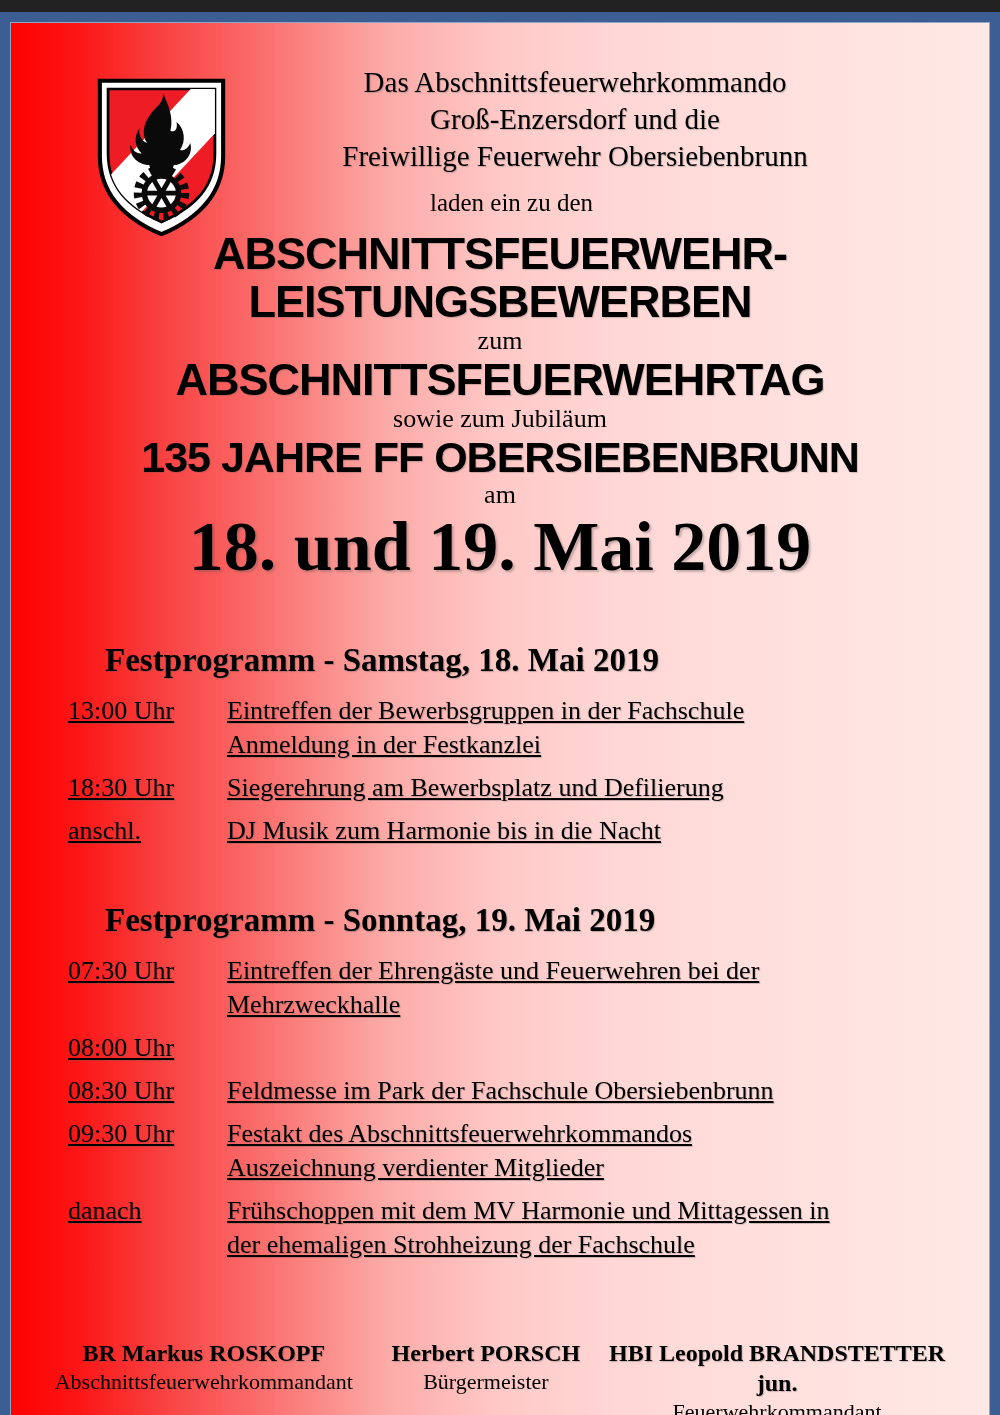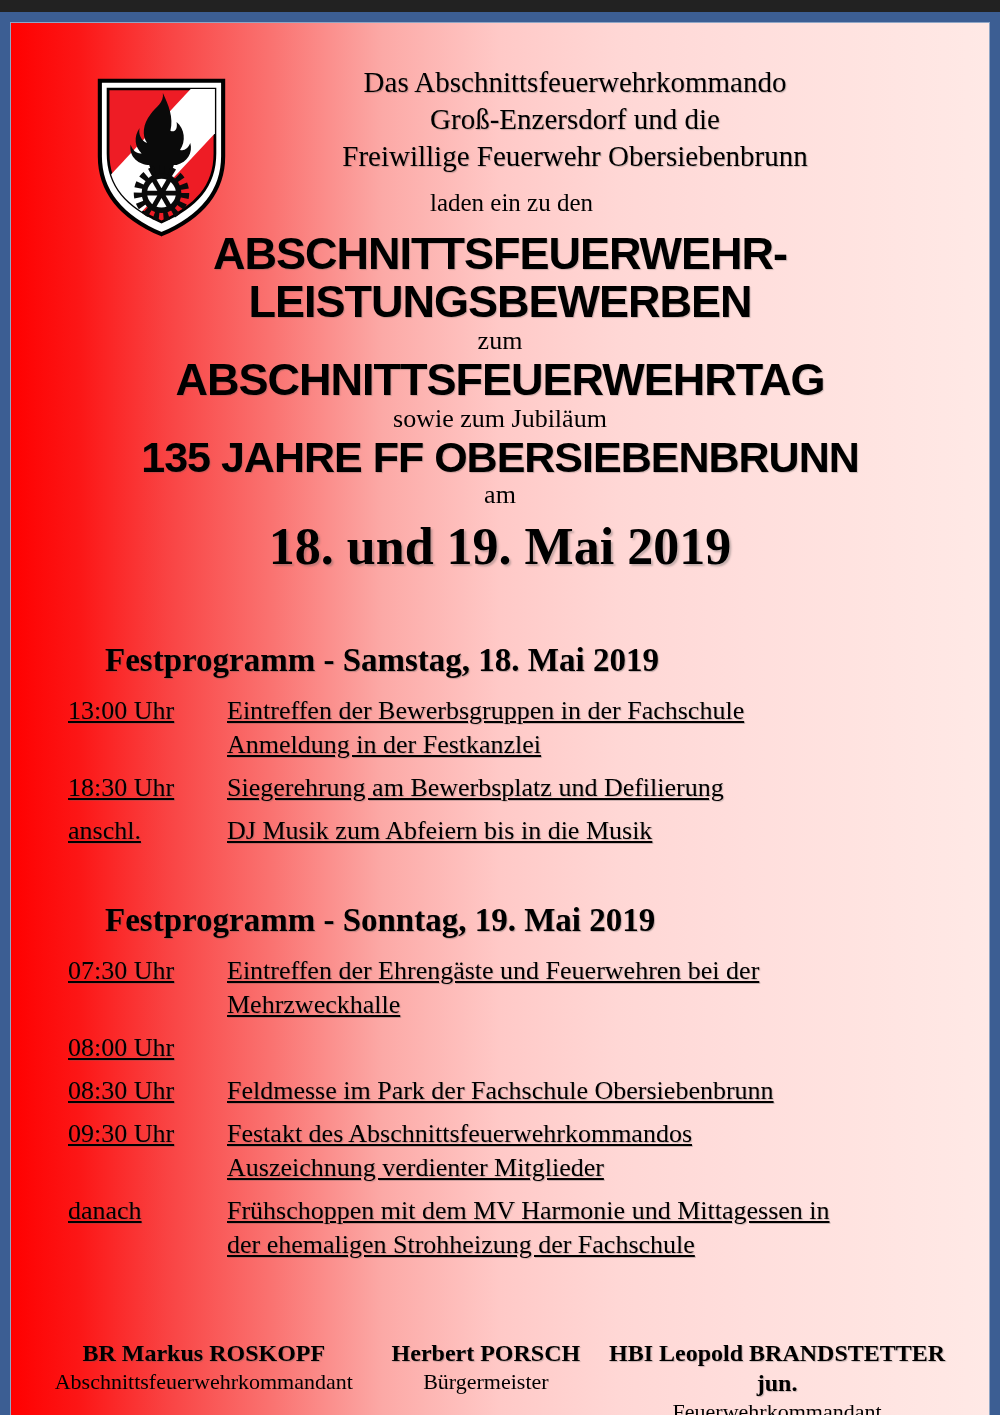--- a/index.html
+++ b/index.html
@@ -34,21 +34,21 @@
     font-family:"Liberation Sans","DejaVu Sans",sans-serif;
     font-weight:bold; letter-spacing:-1px;
     text-shadow:1px 1px 1px rgba(90,90,90,0.3);
   }
   .main1 { margin-top:12px; font-size:45px; line-height:48px; }
   .conn  { text-align:center; font-size:26px; line-height:30px; }
   .main2 { margin-top:0;  font-size:45px; line-height:48px; }
   .main3 { margin-top:0;  font-size:43px; line-height:46px; }
   .date-line {
     margin-top:-6px; text-align:center;
-    font-size:52px; line-height:86px; font-weight:bold;
+    font-size:70px; line-height:86px; font-weight:bold;
     text-shadow:2px 2px 2px rgba(90,90,90,0.35);
   }
 
   .prog-heading {
     margin:50px 0 0 95px;
     font-size:33px; line-height:40px; font-weight:bold;
     text-shadow:1px 1px 1px rgba(90,90,90,0.4);
   }
   .prog-heading.sunday { margin-top:52px; }
   .prog-list { margin-top:14px; padding-left:58px; padding-right:40px;text-decoration:underline; }
@@ -141,21 +141,21 @@
     </div>
     <div class="prog-row">
       <div class="prog-time">18:30 Uhr</div>
       <div class="prog-desc">
         <div>Siegerehrung am Bewerbsplatz und Defilierung</div>
       </div>
     </div>
     <div class="prog-row">
       <div class="prog-time">anschl.</div>
       <div class="prog-desc">
-        <div>DJ Musik zum Abfeiern bis in die Musik</div>
+        <div>DJ Musik zum Harmonie bis in die Nacht</div>
       </div>
     </div>
   </div>
 
   <div class="prog-heading sunday">Festprogramm - Sonntag, 19. Mai 2019</div>
   <div class="prog-list">
     <div class="prog-row">
       <div class="prog-time">07:30 Uhr</div>
       <div class="prog-desc">
         <div>Eintreffen der Ehrengäste und Feuerwehren bei der</div>

